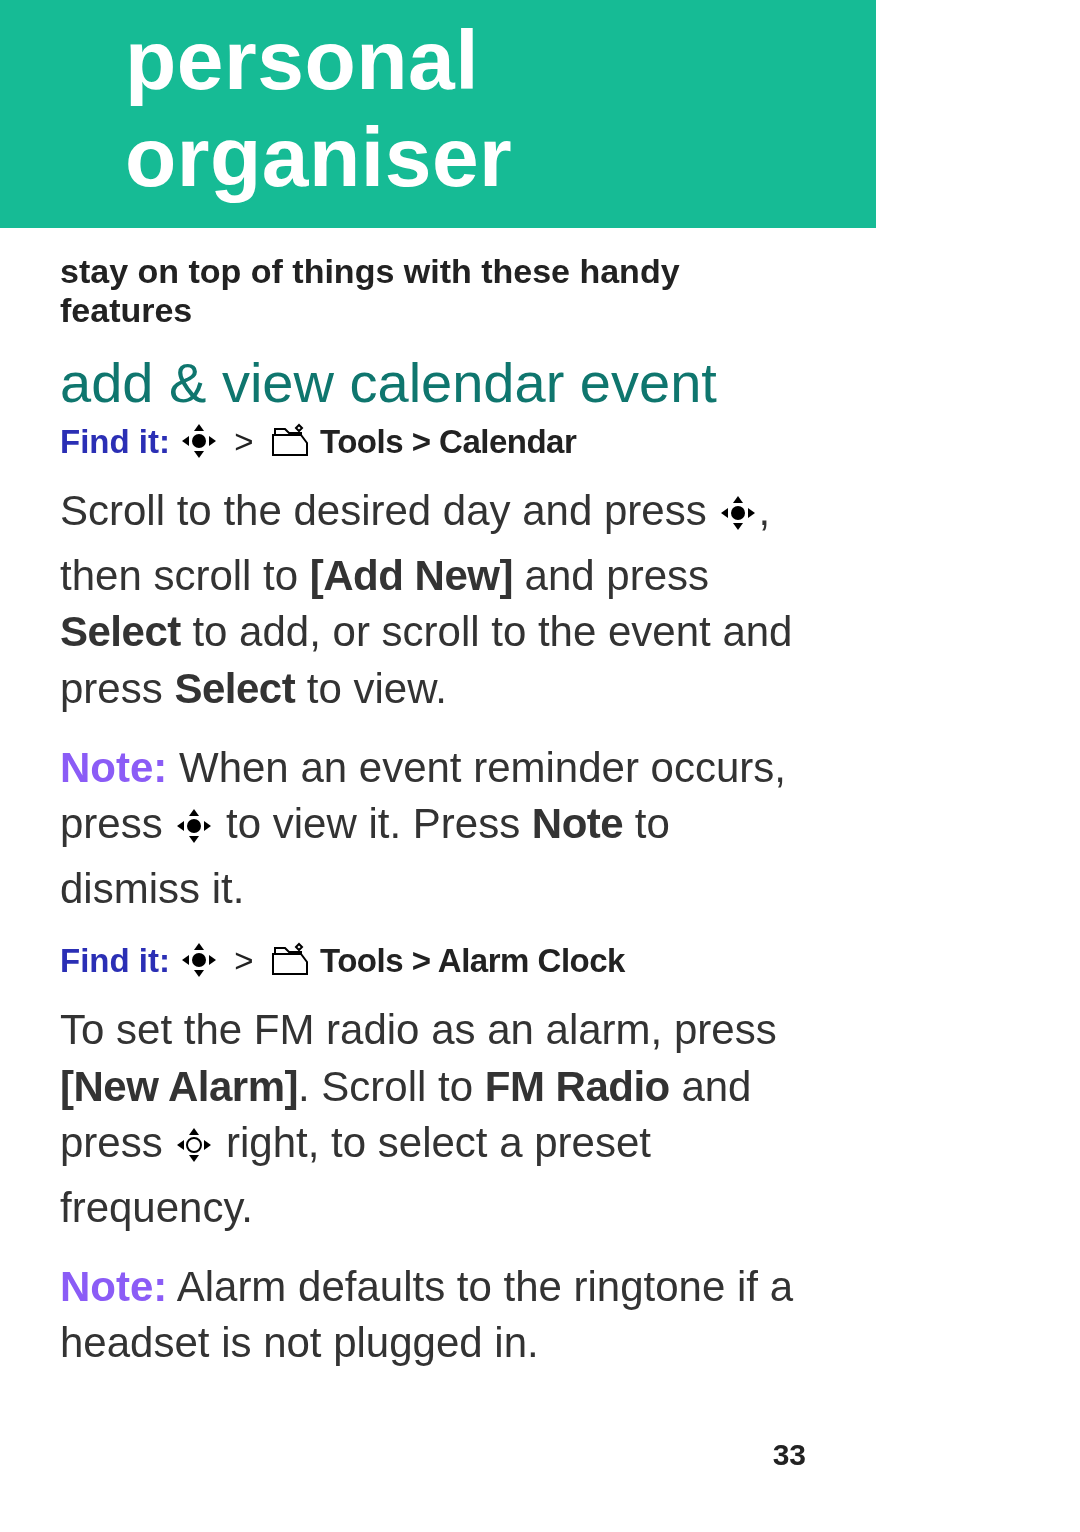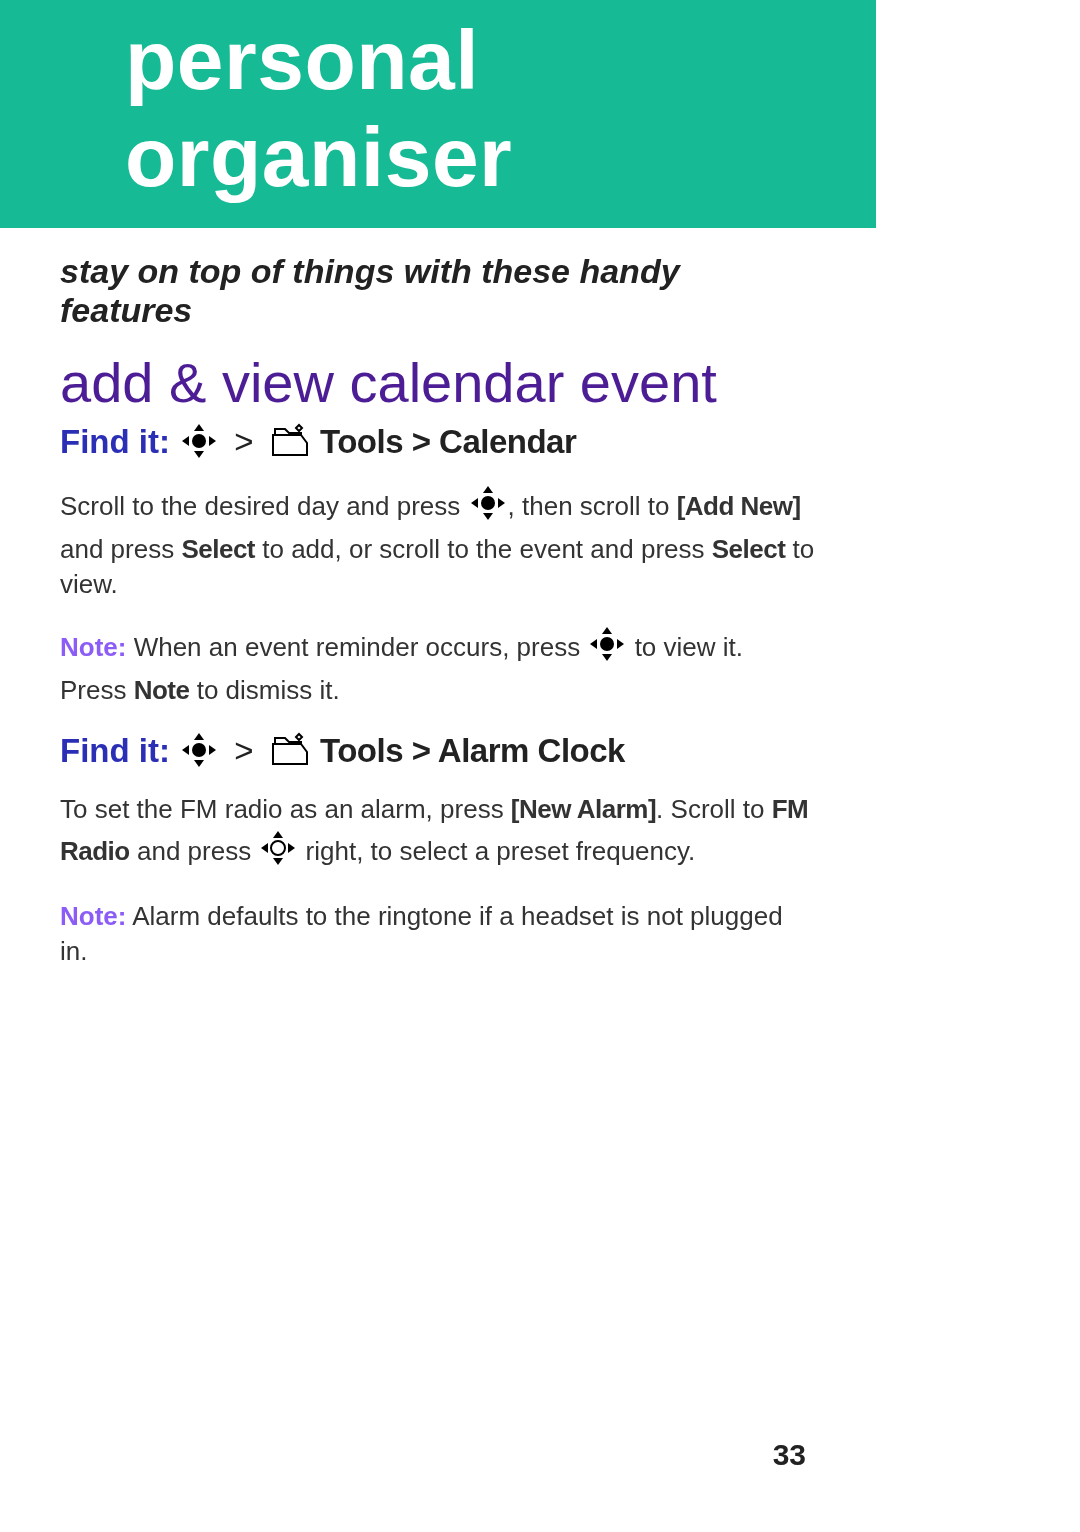--- a/index.html
+++ b/index.html
@@ -24,28 +24,27 @@
     font-weight: 700;
     font-size: 84px;
     padding: 12px 20px 22px 125px;
     letter-spacing: 0.5px;
     font-family: Arial, Helvetica, sans-serif;
   }
   .content {
     padding: 24px 60px 0 60px;
   }
   .tagline {
-    font-style: italic;
     font-weight: 700;
     font-size: 34px;
     color: #222;
     margin-bottom: 12px;
   }
   .h2 {
-    color: #4c1d95;
+    color: #0f766e;
     font-size: 56px;
     font-weight: 400;
     margin: 20px 0 6px 0;
     letter-spacing: 0px;
   }
   .find-line {
     font-size: 33px;
     color: #222;
     margin-bottom: 14px;
   }
@@ -54,21 +53,21 @@
     color: #2b2fb5;
     margin-top: 48px;
   }
   .nav-path {
     font-family: Liberation Sans, sans-serif;
     font-stretch: condensed;
     font-weight: 700;
     letter-spacing: -0.5px;
   }
   .body {
-    font-size: 26px;
+    font-size: 42px;
     line-height: 1.35;
     color: #333;
     margin: 14px 0 22px 0;
     font-weight: 400;
   }
   .body .b {
     font-family: "Arial Narrow", Arial, sans-serif;
     font-stretch: condensed;
     font-weight: 700;
     letter-spacing: -0.5px;

